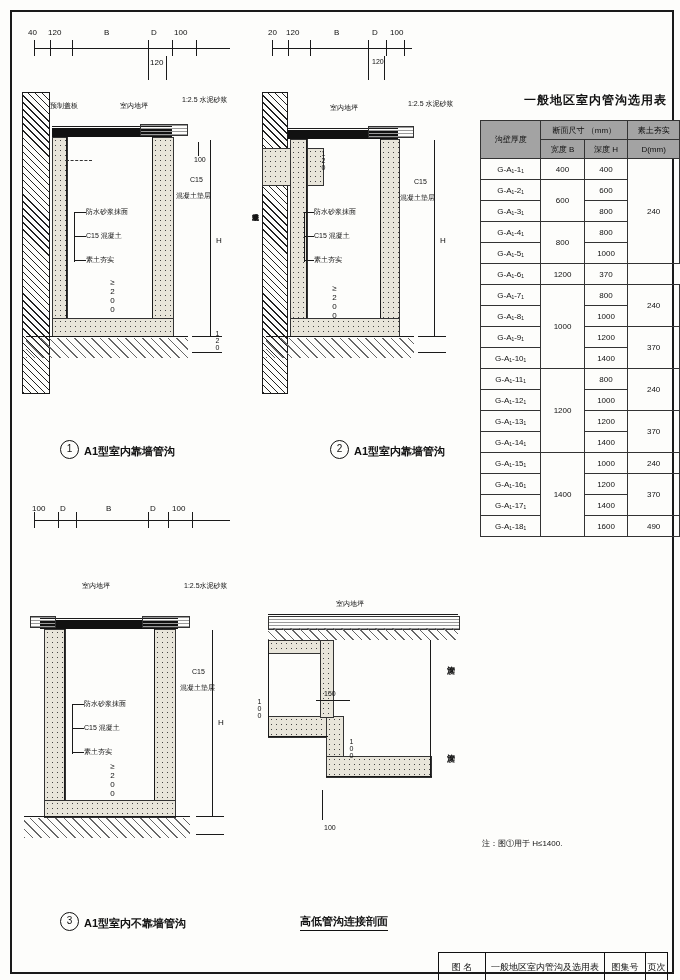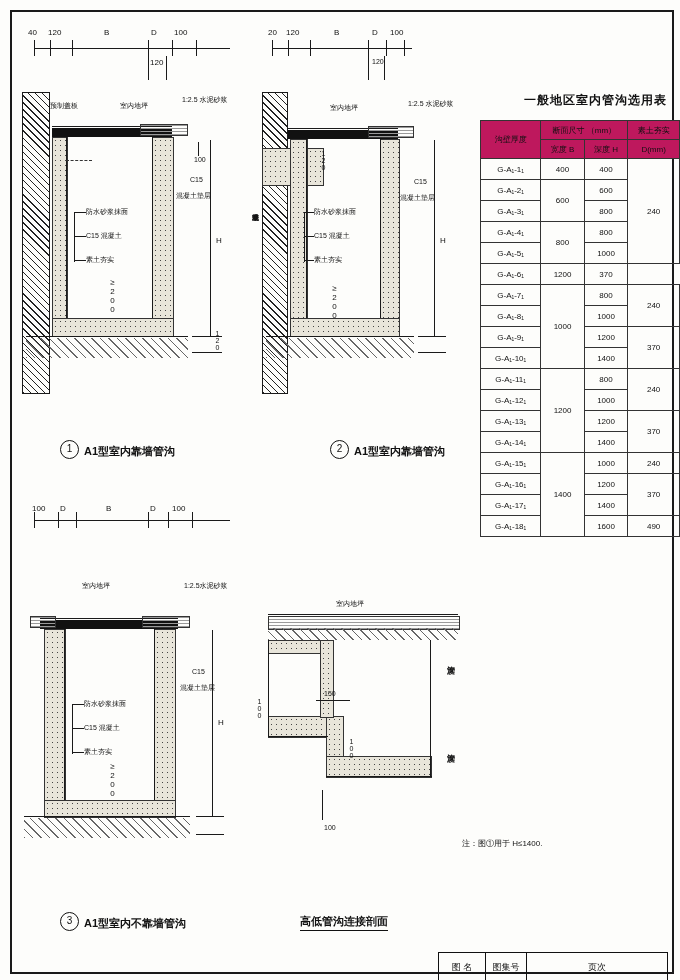--- a/index.html
+++ b/index.html
@@ -34,23 +34,23 @@
   .conc-dot{position:absolute;background:
       radial-gradient(#444 0.7px,transparent 0.8px) 0 0/5px 5px,#e8e5da;border:1px solid #333;}
   .blk{position:absolute;background:#111;}
   .mortar{position:absolute;background:
       repeating-linear-gradient(0deg,#9a9a9a 0 1px,transparent 1px 3px);border:1px solid #333;}
 
   
   .tbl-wrap{position:absolute;left:480px;top:120px;}
   table.sel{border-collapse:collapse;font-size:8px;}
   table.sel td,table.sel th{border:1px solid #333;text-align:center;padding:0;height:20px;}
-  table.sel .hdr{height:18px;font-weight:normal;background:#be185d;text-align:center;}
+  table.sel .hdr{height:18px;font-weight:normal;background:#a3a3a3;text-align:center;}
   .tbl-title{position:absolute;left:524px;top:92px;font-size:12px;font-weight:bold;letter-spacing:1px;}
-  .note{position:absolute;left:462px;top:838px;font-size:8px;}
+  .note{position:absolute;left:482px;top:838px;font-size:8px;}
 
   
   .tb{position:absolute;left:438px;top:952px;width:228px;height:28px;border:1.5px solid #111;
       display:flex;align-items:center;}
   .tb div{border-right:1px solid #111;height:100%;display:flex;align-items:center;justify-content:center;font-size:9px;}
   .tb div:last-child{border-right:none;}
 
   .capt{position:absolute;font-size:11px;font-weight:bold;}
   .underline{border-bottom:1.5px solid #111;padding-bottom:1px;}
 </style>
@@ -355,16 +355,17 @@
             <td>1600</td>
             <td>490</td>
           </tr>
         </tbody>
     </table>
   </div>
   <div class="note">注：图①用于 H≤1400.</div>
 
   <div class="tb">
     <div style="width:46px;">图  名</div>
+    <div style="width:118px;">一般地区室内管沟及选用表</div>
     <div style="width:40px;">图集号</div>
     <div style="flex:1;">页次</div>
   </div>
 </div>
 
 </body></html>

